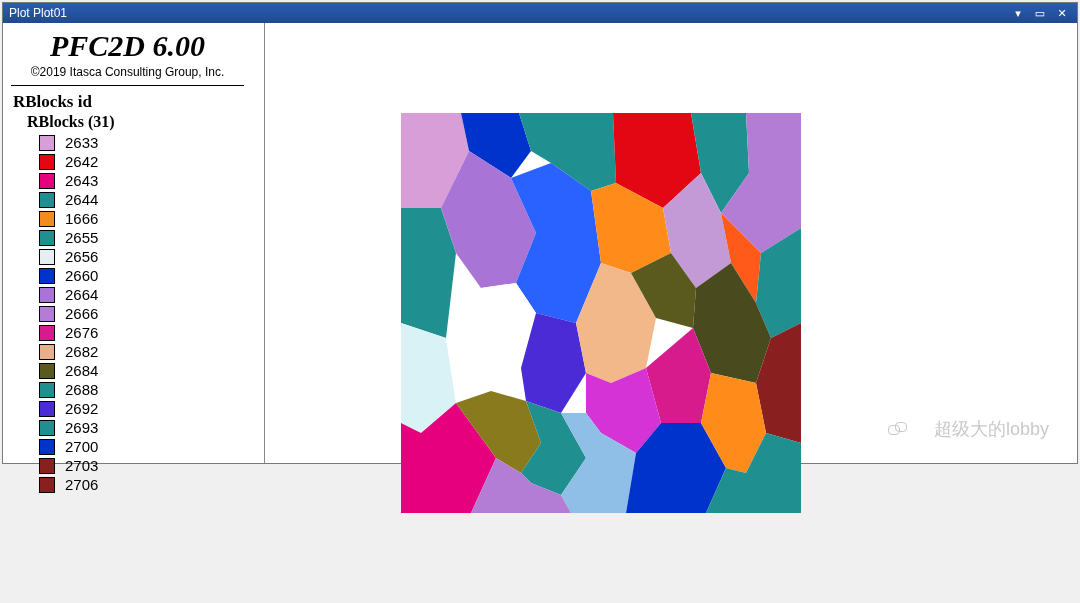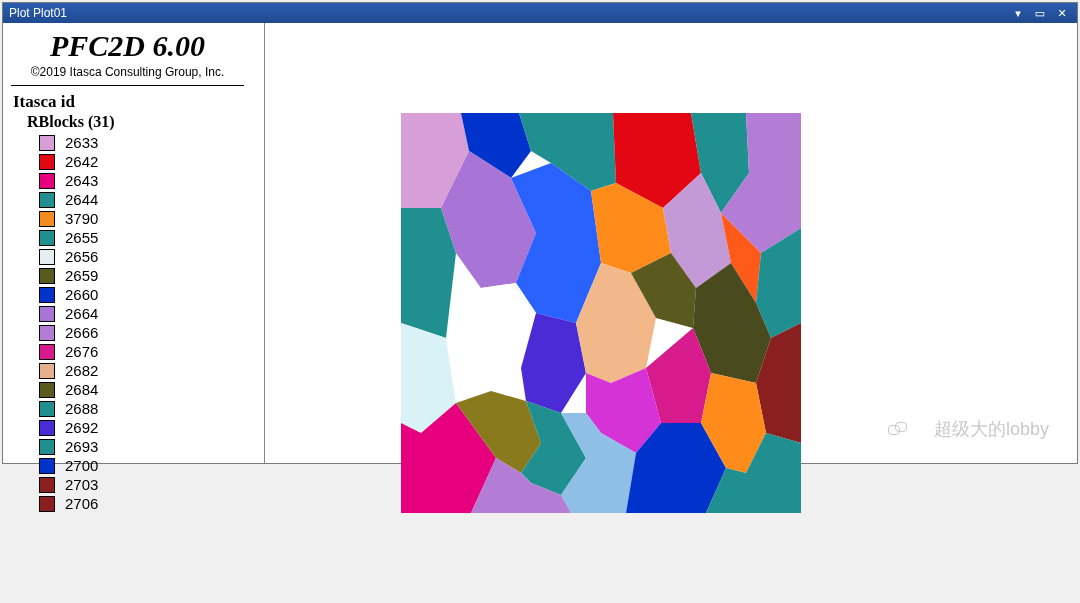--- a/index.html
+++ b/index.html
@@ -152,54 +152,50 @@
       <span>✕</span>
     </div>
   </div>
 
   <div class="content">
 
     <div class="legend-panel">
       <p class="app-title">PFC2D 6.00</p>
       <p class="copyright">©2019 Itasca Consulting Group, Inc.</p>
       <hr class="hr">
-      <p class="legend-title">Itasca id</p>
+      <p class="legend-title">RBlocks id</p>
       <p class="legend-sub">RBlocks (31)</p>
       <ul class="legend-list" id="legend-list">
           <li>
             <span class="swatch" style="background: rgb(215, 158, 215);"></span>
             <span>2633</span>
           </li>
           <li>
             <span class="swatch" style="background: rgb(227, 6, 19);"></span>
             <span>2642</span>
           </li>
           <li>
             <span class="swatch" style="background: rgb(230, 0, 126);"></span>
             <span>2643</span>
           </li>
           <li>
             <span class="swatch" style="background: rgb(31, 143, 143);"></span>
             <span>2644</span>
           </li>
           <li>
             <span class="swatch" style="background: rgb(242, 140, 30);"></span>
-            <span>3790</span>
+            <span>1666</span>
           </li>
           <li>
             <span class="swatch" style="background: rgb(31, 143, 143);"></span>
             <span>2655</span>
           </li>
           <li>
             <span class="swatch" style="background: rgb(230, 238, 242);"></span>
             <span>2656</span>
-          </li>
-          <li>
-            <span class="swatch" style="background: rgb(90, 90, 31);"></span>
-            <span>2659</span>
           </li>
           <li>
             <span class="swatch" style="background: rgb(0, 51, 204);"></span>
             <span>2660</span>
           </li>
           <li>
             <span class="swatch" style="background: rgb(168, 116, 214);"></span>
             <span>2664</span>
           </li>
           <li>

